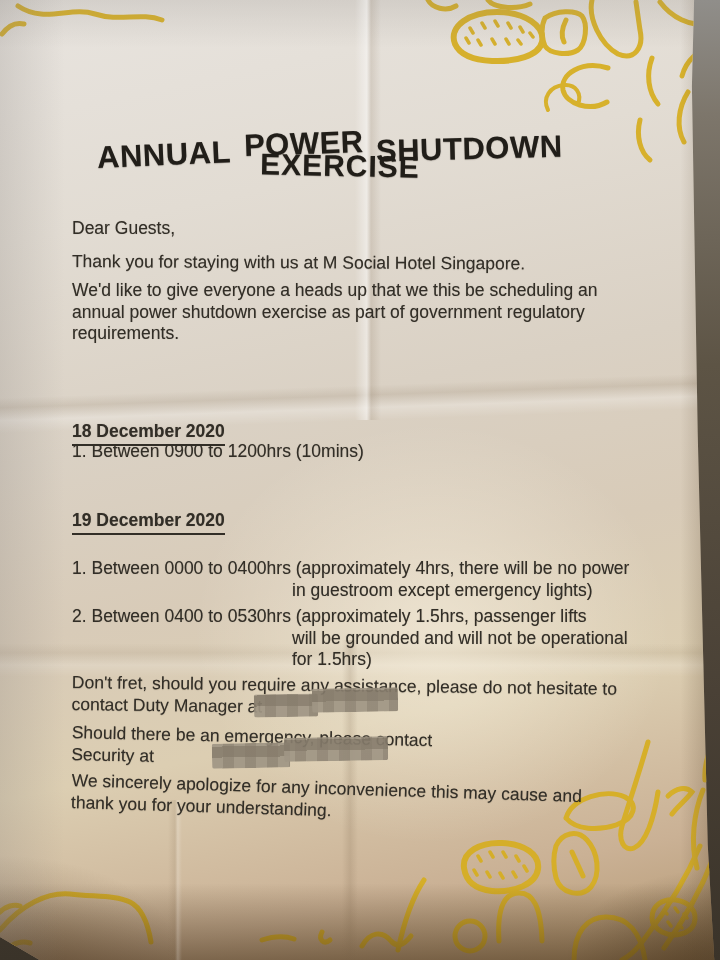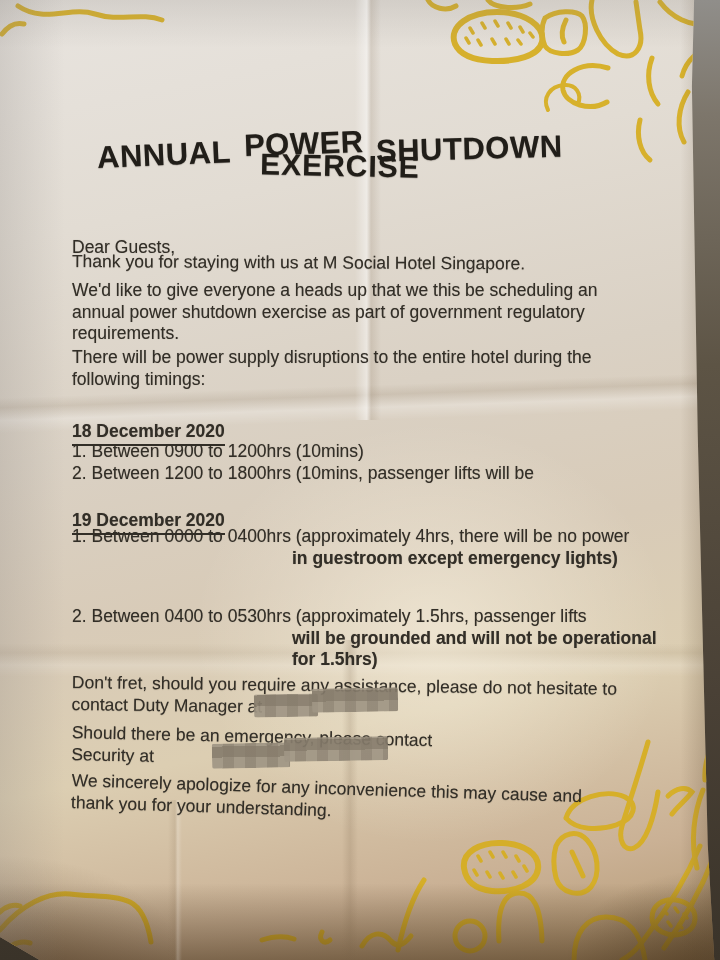--- a/index.html
+++ b/index.html
@@ -32,21 +32,21 @@
   .tw{display:inline-block;}
   .tw1{transform:rotate(-2.5deg) translateY(2px);}
   .tw2{transform:translateY(-9px) rotate(-2deg);}
   .tw3{transform:translateY(-4px) rotate(-1.5deg);}
   .title2{position:absolute;left:-20px;top:149px;width:720px;text-align:center;
     font-size:30px;font-weight:bold;letter-spacing:1px;color:#211e19;transform:rotate(1.2deg);
     text-shadow:0 .5px 1px rgba(40,34,26,.45);}
   .blk{position:absolute;left:72px;font-size:17.5px;line-height:21.5px;color:#322e27;white-space:nowrap;
     text-shadow:0 .4px .8px rgba(50,44,36,.4);transform-origin:left top;}
   .ind18{padding-left:218px;}
-  .ind19{padding-left:220px;font-weight:bold;}
+  .ind19{padding-left:220px;}
   .sched-date{display:inline-block;font-weight:bold;border-bottom:2.5px solid #322e27;padding-bottom:1px;}
   .r07{transform:rotate(.7deg);} .r13{transform:rotate(1.3deg);} .r18{transform:rotate(1.8deg);}
   .r03{transform:rotate(.3deg);}
   .mosaic{position:absolute;border-radius:2px;opacity:.92;transform:rotate(-1deg);
     background:
       repeating-linear-gradient(90deg,rgba(125,115,100,0) 0 11px,rgba(125,115,100,.45) 11px 22px),
       repeating-linear-gradient(0deg,#a09685 0 11px,#877d6d 11px 22px);}
   .m-duty-a{left:254px;top:694px;width:64px;height:23px;}
   .m-duty-b{left:312px;top:688px;width:86px;height:24px;}
   .m-sec-a{left:212px;top:743px;width:78px;height:25px;}
@@ -111,47 +111,42 @@
     <div class="crease cv2"></div>
     <div class="crease cv3"></div>
 
     <h1 class="title">
       <span class="tw tw1">ANNUAL</span>
       <span class="tw tw2">POWER</span>
       <span class="tw tw3">SHUTDOWN</span>
     </h1>
     <div class="title2">EXERCISE</div>
 
-    <div class="blk" style="top:237px">Dear Guests,</div>
+    <div class="blk" style="top:218px">Dear Guests,</div>
 
     <div class="blk r03" style="top:251px">Thank you for staying with us at M Social Hotel Singapore.</div>
 
     <div class="blk" style="top:280px">
       <div>We'd like to give everyone a heads up that we this be scheduling an</div>
       <div>annual power shutdown exercise as part of government regulatory</div>
       <div>requirements.</div>
     </div>
 
-    <div class="blk" style="top:347px">
-      <div>There will be power supply disruptions to the entire hotel during the</div>
-      <div>following timings:</div>
-    </div>
 
     <div class="blk" style="top:421px">
       <span class="sched-date">18 December 2020</span>
     </div>
     <div class="blk" style="top:441px">
       <div>1. Between 0900 to 1200hrs (10mins)</div>
-      <div>2. Between 1200 to 1800hrs (10mins, passenger lifts will be</div>
     </div>
 
     <div class="blk" style="top:510px">
       <span class="sched-date">19 December 2020</span>
     </div>
-    <div class="blk" style="top:526px">
+    <div class="blk" style="top:558px">
       <div>1. Between 0000 to 0400hrs (approximately 4hrs, there will be no power</div>
       <div class="ind19">in guestroom except emergency lights)</div>
     </div>
     <div class="blk" style="top:606px">
       <div>2. Between 0400 to 0530hrs (approximately 1.5hrs, passenger lifts</div>
       <div class="ind19">will be grounded and will not be operational</div>
       <div class="ind19">for 1.5hrs)</div>
     </div>
 
     <div class="blk r07" style="top:672px">

